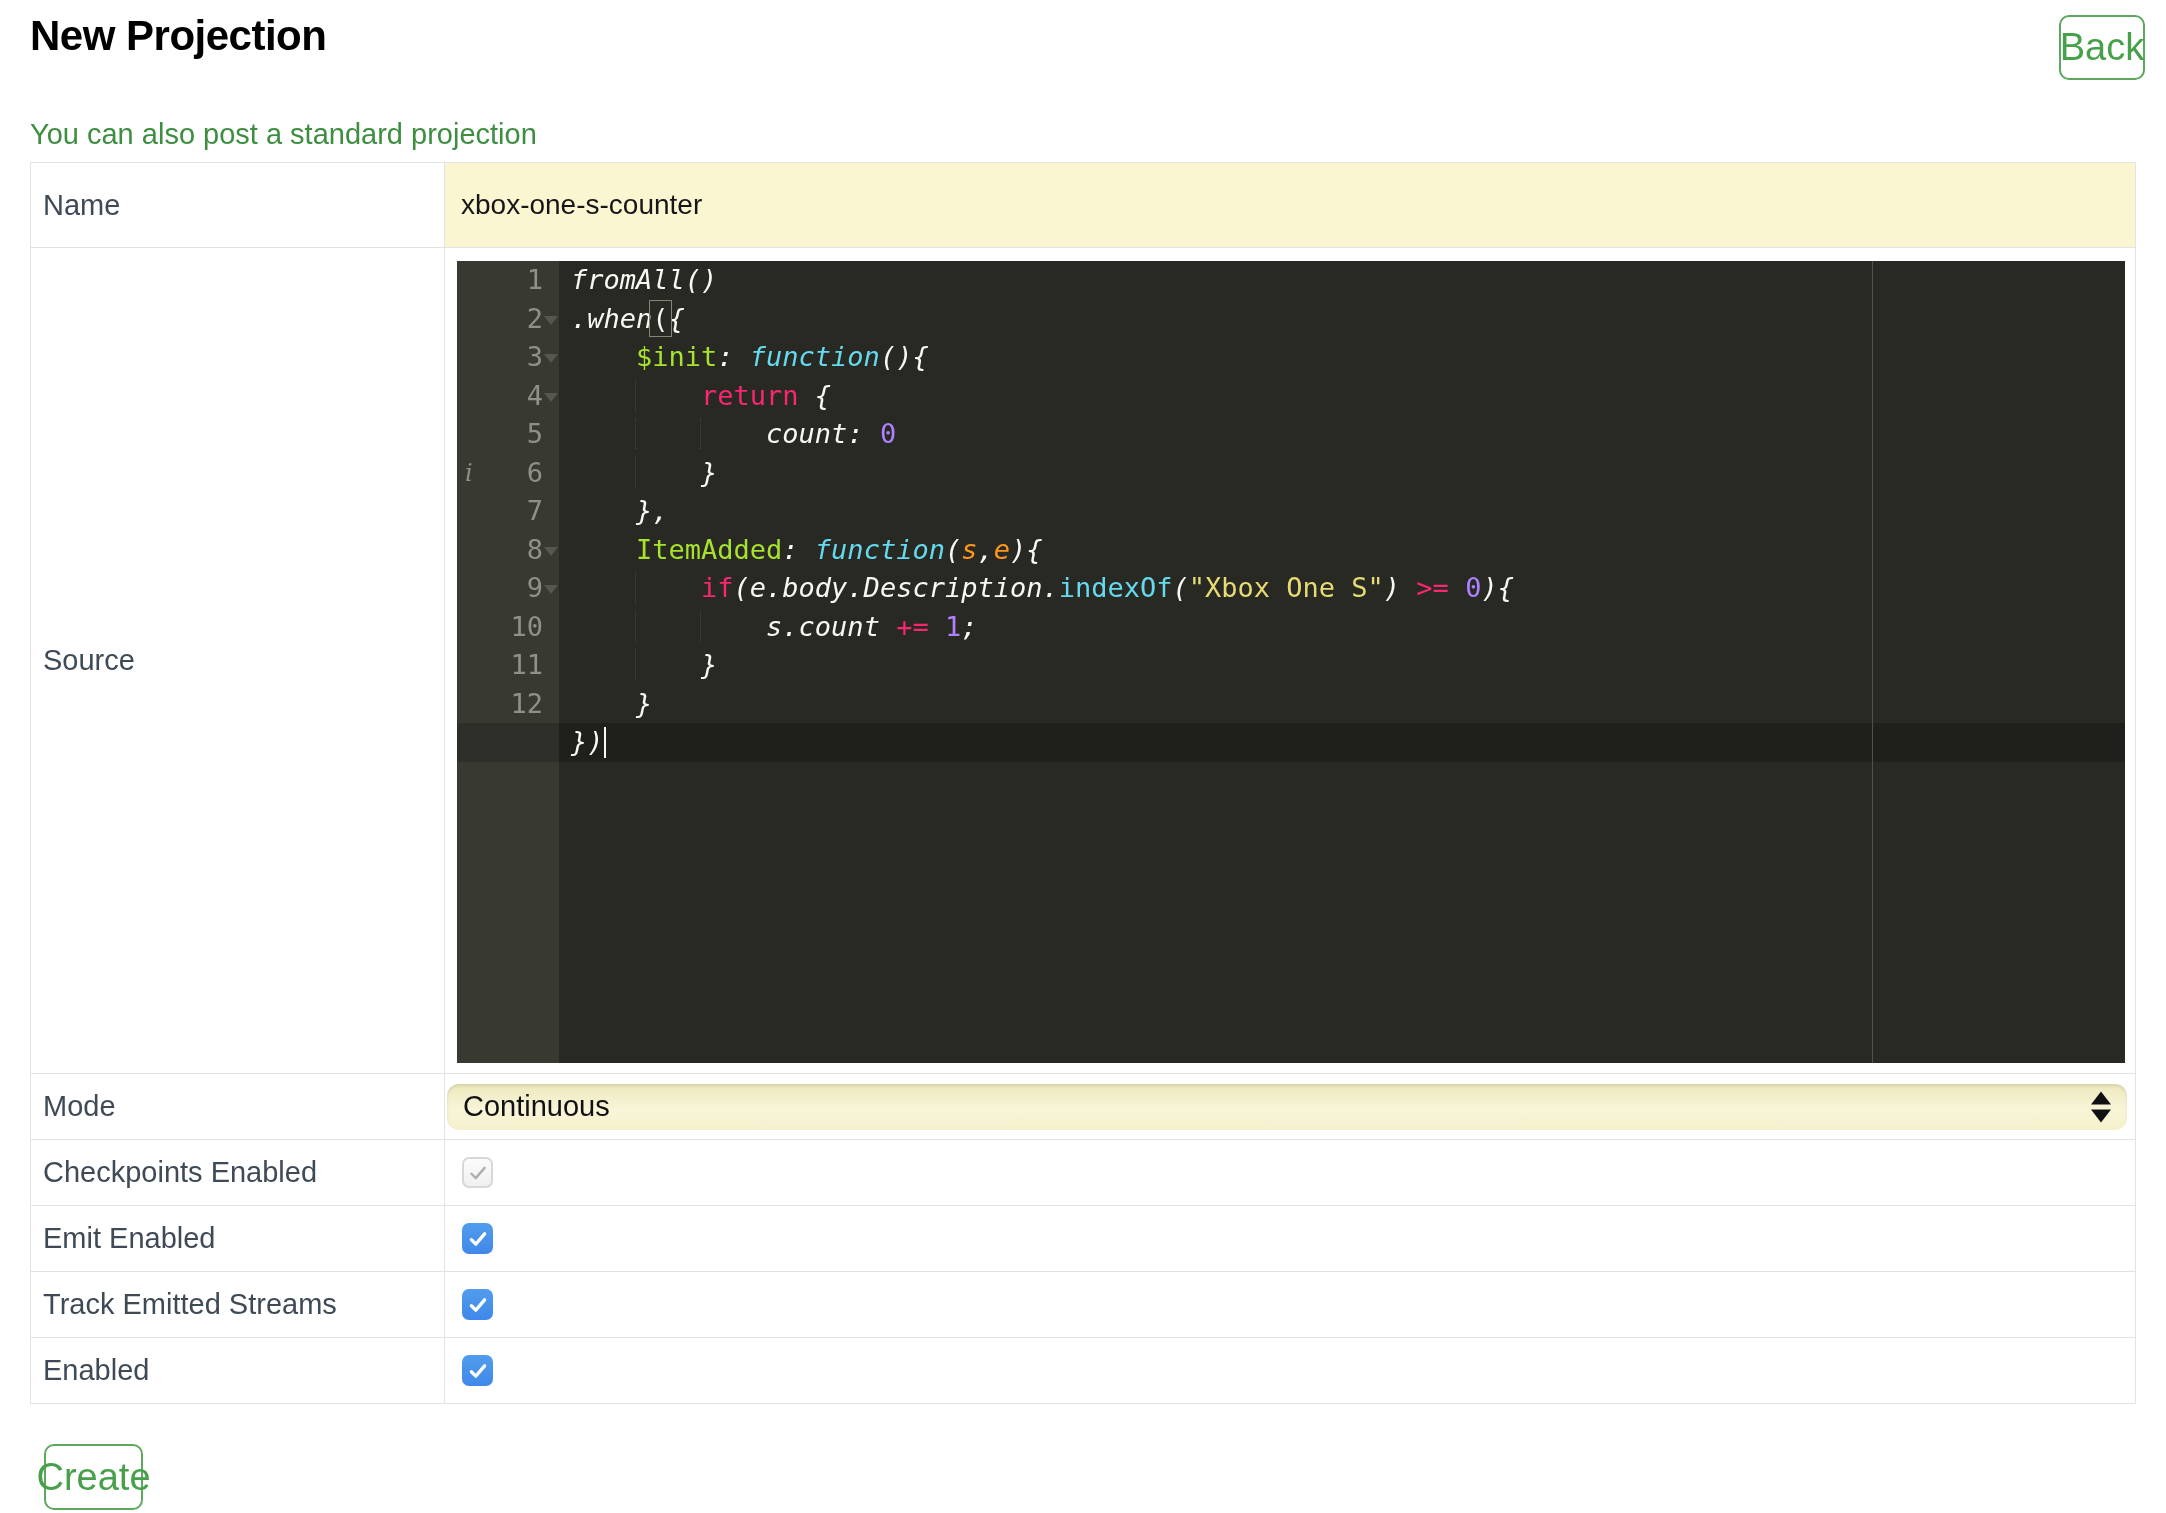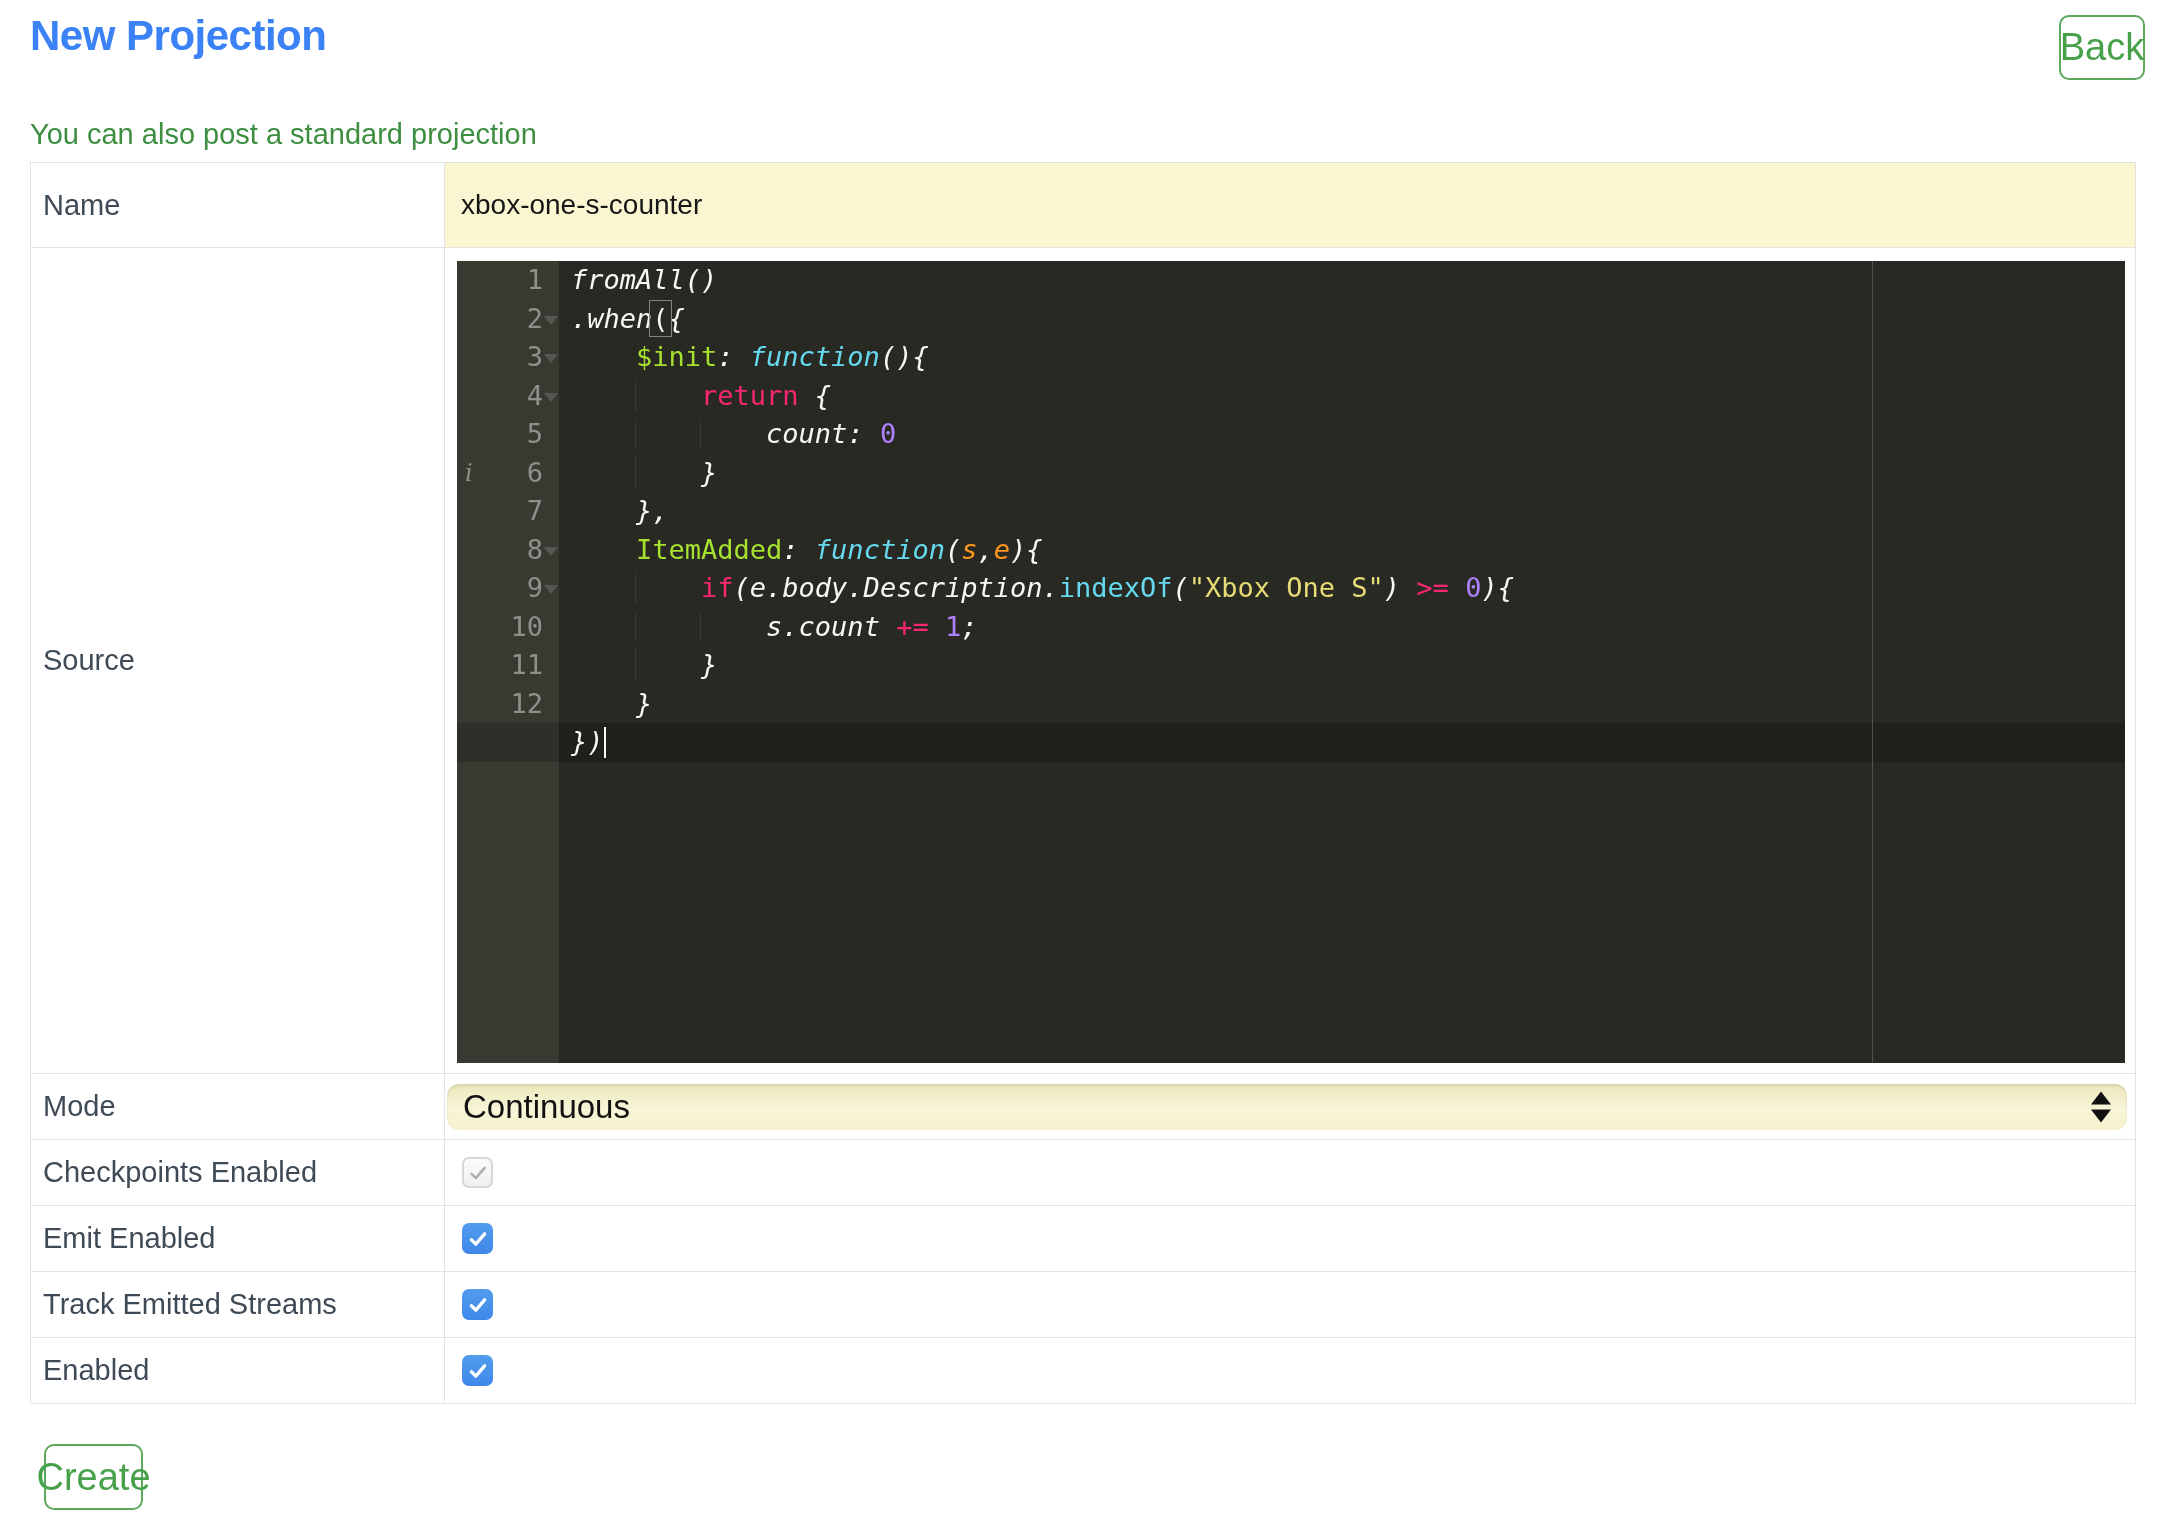--- a/index.html
+++ b/index.html
@@ -8,21 +8,21 @@
     width:2166px; height:1513px; overflow:hidden;
     font-family:"Liberation Sans", sans-serif;
     -webkit-font-smoothing:antialiased;
   }
   .page { width:2106px; margin:0 30px; position:relative; }
 
   
   .header { position:relative; height:118px; }
   .title {
     position:absolute; left:0; top:12px;
-    font-size:42px; font-weight:700; color:#3b82f6; letter-spacing:-0.5px;
+    font-size:42px; font-weight:700; color:#000000; letter-spacing:-0.5px;
   }
   .btn {
     background:#ffffff; border:2px solid #5ca85c; color:#47a04a;
     border-radius:10px; font-size:38px; font-family:"Liberation Sans",sans-serif;
     display:flex; align-items:center; justify-content:center; cursor:pointer;
   }
   .back-btn { position:absolute; right:-9px; top:15px; width:86px; height:65px; }
 
   .std-link {
     display:inline-block; color:#3e8e42; font-size:29px; text-decoration:none;
@@ -46,21 +46,21 @@
   }
   .row-source { height:826px; }
   .row-source .cell-value { align-items:flex-start; padding:13px 10px 11px 12px; }
 
   
   .select {
     margin-left:2px; width:1680px; height:46px; border-radius:12px;
     background:linear-gradient(180deg,#ece8bc 0%,#f8f5d8 55%,#f5f1cc 100%);
     box-shadow:inset 0 2px 3px rgba(0,0,0,0.10);
     display:flex; align-items:center; padding:0 18px 0 16px;
-    font-size:33px; color:#111; cursor:pointer; position:relative;text-align:center;
+    font-size:29px; color:#111; cursor:pointer; position:relative;text-align:center;
   }
   .select-arrows { position:absolute; right:16px; top:50%; transform:translateY(-50%); }
   .select-arrows i { display:block; width:0; height:0; border-left:10px solid transparent; border-right:10px solid transparent; }
   .select-arrows .up   { border-bottom:13px solid #111; margin-bottom:5px; }
   .select-arrows .down { border-top:13px solid #111; }
 
   
   .checkbox {
     width:31px; height:31px; border-radius:7px; margin-left:17px;
     display:flex; align-items:center; justify-content:center; cursor:pointer;

